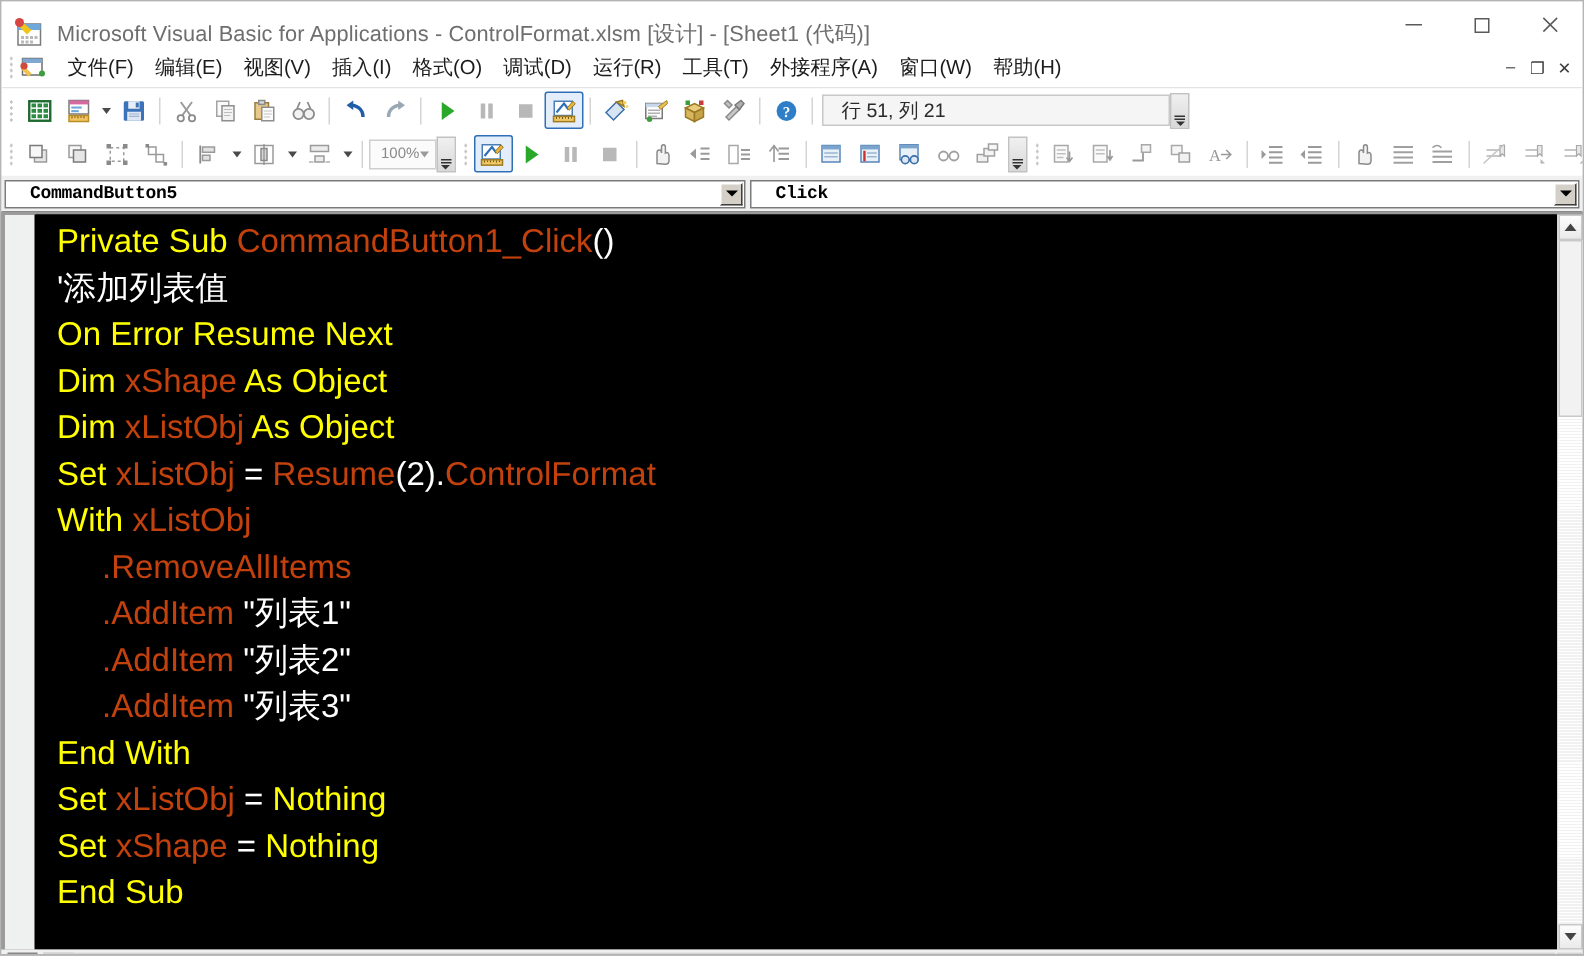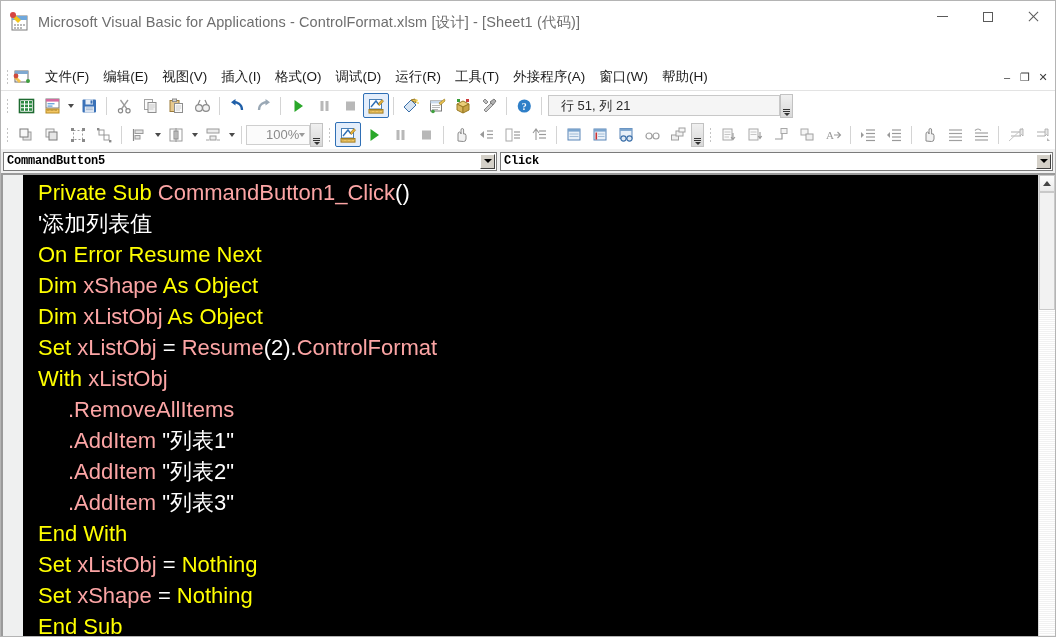--- a/index.html
+++ b/index.html
@@ -20,21 +20,21 @@
   .winbtn{width:45px;height:31px;display:flex;align-items:center;justify-content:center;}
   .wb-min{width:11px;height:1px;background:#5a5a5a;}
   .wb-max{width:10px;height:10px;border:1px solid #5a5a5a;box-sizing:border-box;}
   .wb-close{position:relative;width:12px;height:12px;}
   .wb-close:before,.wb-close:after{content:"";position:absolute;left:0;top:5px;width:13px;height:1px;background:#5a5a5a;}
   .wb-close:before{transform:rotate(45deg);}
   .wb-close:after{transform:rotate(-45deg);}
 
   
   .menubar{height:26px;background:#ffffff;display:flex;align-items:center;position:relative;
-           border-bottom:1px solid #e3e3e3;margin-top:32px;}
+           border-bottom:1px solid #e3e3e3;}
   .grip{width:3px;height:16px;margin:0 4px 0 5px;flex:none;
         background-image:radial-gradient(#b9b9b9 40%,transparent 41%);
         background-size:3px 4px;background-repeat:repeat-y;opacity:.85;}
   .menu-icon{width:19px;height:19px;position:relative;margin-right:6px;flex:none;}
   .menu-item{font-size:13.5px;color:#1c1c1c;padding:2px 7px;white-space:nowrap;cursor:default;}
   .menubar-right{position:absolute;right:4px;top:0;height:26px;display:flex;align-items:center;gap:2px;}
   .mwb{width:16px;height:18px;display:flex;align-items:center;justify-content:center;color:#3d3d3d;font-size:11px;}
 
   
   .toolbar{height:29px;background:#ffffff;display:flex;align-items:center;position:relative;}
@@ -50,47 +50,47 @@
              padding:0 6px;min-width:232px;box-sizing:border-box;}
   .ovf{width:13px;height:24px;background:linear-gradient(#f0f0f0,#d8d8d8);border:1px solid #c2c2c2;
        display:flex;align-items:flex-end;justify-content:center;box-sizing:border-box;flex:none;padding-bottom:1px;}
   .ovf .bars{width:7px;height:7px;position:relative;}
   .ovf .bars i{position:absolute;left:0;width:7px;height:1px;background:#333;}
   .ovf .bars i:nth-child(1){top:0;}
   .ovf .bars i:nth-child(2){top:2px;}
   .ovf .bars i:nth-child(3){top:4px;border-left:3px solid transparent;border-right:3px solid transparent;
                             border-top:3px solid #333;height:0;width:0;left:0.5px;background:none;}
   .zoombox{width:118px;height:20px;border:1px solid #cfcfcf;background:#fbfbfb;display:flex;align-items:center;
-           justify-content:space-between;padding:0 4px 0 19px;box-sizing:border-box;font-size:13px;color:#8a8a8a;}
+           justify-content:space-between;padding:0 4px 0 7px;box-sizing:border-box;font-size:10px;color:#8a8a8a;}
 
   
   .ic{position:relative;width:17px;height:16px;}
 
   
   .comborow{height:24px;display:flex;align-items:center;background:#f0f0f0;padding:0 2px;gap:3px;}
   .combo{height:19px;border:1px solid #7b7b7b;background:#ffffff;display:flex;align-items:center;
          box-sizing:border-box;position:relative;}
   .combo .val{font-family:"Liberation Mono","DejaVu Sans Mono",monospace;font-size:12px;color:#000;
-              padding-left:3px;white-space:nowrap;letter-spacing:-0.2px;font-weight:bold;}
+              padding-left:16px;white-space:nowrap;letter-spacing:-0.2px;font-weight:bold;}
   .combo .arrowbox{position:absolute;right:1px;top:1px;width:15px;height:15px;
                    background:#d4d0c8;border-top:1px solid #fff;border-left:1px solid #fff;
                    border-right:1px solid #404040;border-bottom:1px solid #404040;
                    display:flex;align-items:center;justify-content:center;box-sizing:border-box;}
   .arrowbox .dn{width:0;height:0;border-left:4px solid transparent;border-right:4px solid transparent;border-top:4px solid #000;}
   .combo-left{width:519px;}
   .combo-right{width:581px;}
 
   
   .codewrap{position:relative;height:492px;background:#000;display:flex;
             border-top:2px solid #9a9a9a;border-left:2px solid #9a9a9a;box-sizing:border-box;}
   .margin-ind{width:20px;background:#eff0f0;border-right:1px solid #000;flex:none;}
   .code{flex:1;background:#000000;overflow:hidden;position:relative;padding-top:2px;}
   .cline{font-size:22px;line-height:31px;white-space:pre;padding-left:14px;font-weight:400;}
   .kw{color:#ffff00;}
-  .id{color:#fca5a5;}
+  .id{color:#c2410c;}
   .cm{color:#ffffff;}
   .st{color:#ffffff;}
   .pl{color:#ffffff;}
 
   
   .vscroll{width:17px;background:#f6f6f6;flex:none;display:flex;flex-direction:column;
            border-left:1px solid #d8d8d8;box-sizing:border-box;}
   .sbtn{height:17px;background:linear-gradient(#fdfdfd,#eaeaea);border:1px solid #c9c9c9;
         display:flex;align-items:center;justify-content:center;box-sizing:border-box;flex:none;}
   .sup{width:0;height:0;border-left:4px solid transparent;border-right:4px solid transparent;border-bottom:5px solid #444;}

